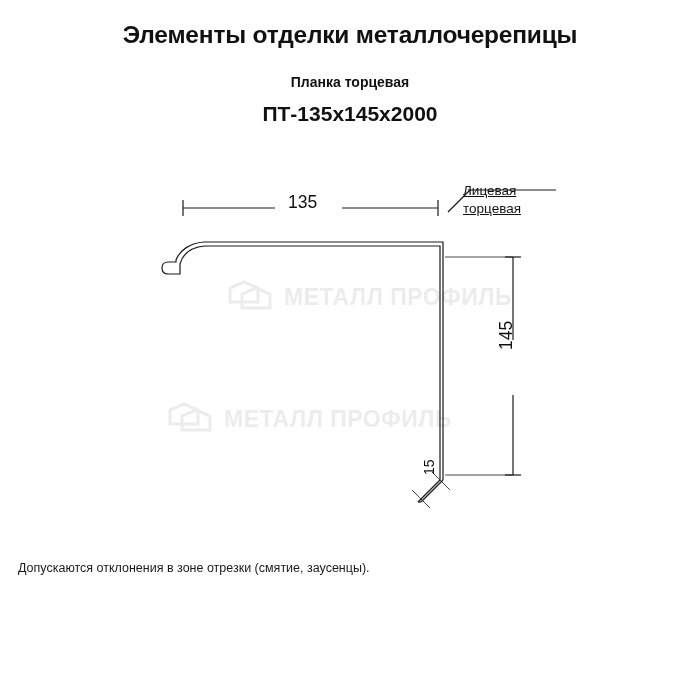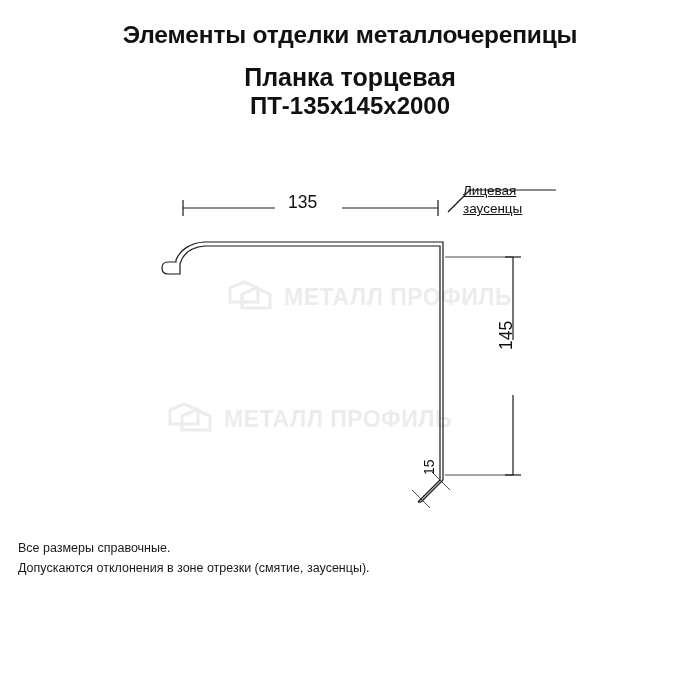--- a/index.html
+++ b/index.html
@@ -30,28 +30,28 @@
     text-align: center;
   }
   .main-title {
     font-size: 24.5px;
     font-weight: bold;
     letter-spacing: -0.2px;
     color: #111111;
     line-height: 1.2;
   }
   .sub-title {
-    margin-top: 14px;
-    font-size: 25px;
+    margin-top: 25px;
+    font-size: 14px;
     font-weight: bold;
     color: #111111;
   }
   .code-title {
-    margin-top: 0;
-    font-size: 24px;
+    margin-top: 12px;
+    font-size: 21px;
     font-weight: bold;
     color: #111111;
   }
 
   
   .watermark {
     position: absolute;
     display: flex;
     align-items: center;
     gap: 10px;
@@ -186,22 +186,21 @@
         <line x1="468" y1="40" x2="556" y2="40"></line>
       </g>
     </svg>
 
     <div class="dim-label label-135">135</div>
     <div class="dim-label label-145">145</div>
     <div class="dim-label label-15">15</div>
 
     <div class="face-label">
       <div>Лицевая</div>
-      <div>заусенцы</div>
+      <div>торцевая</div>
     </div>
   </div>
 
   <div class="footer">
-    <div>Все размеры справочные.</div>
     <div>Допускаются отклонения в зоне отрезки (смятие, заусенцы).</div>
   </div>
 
 </div>
 
 </body></html>

